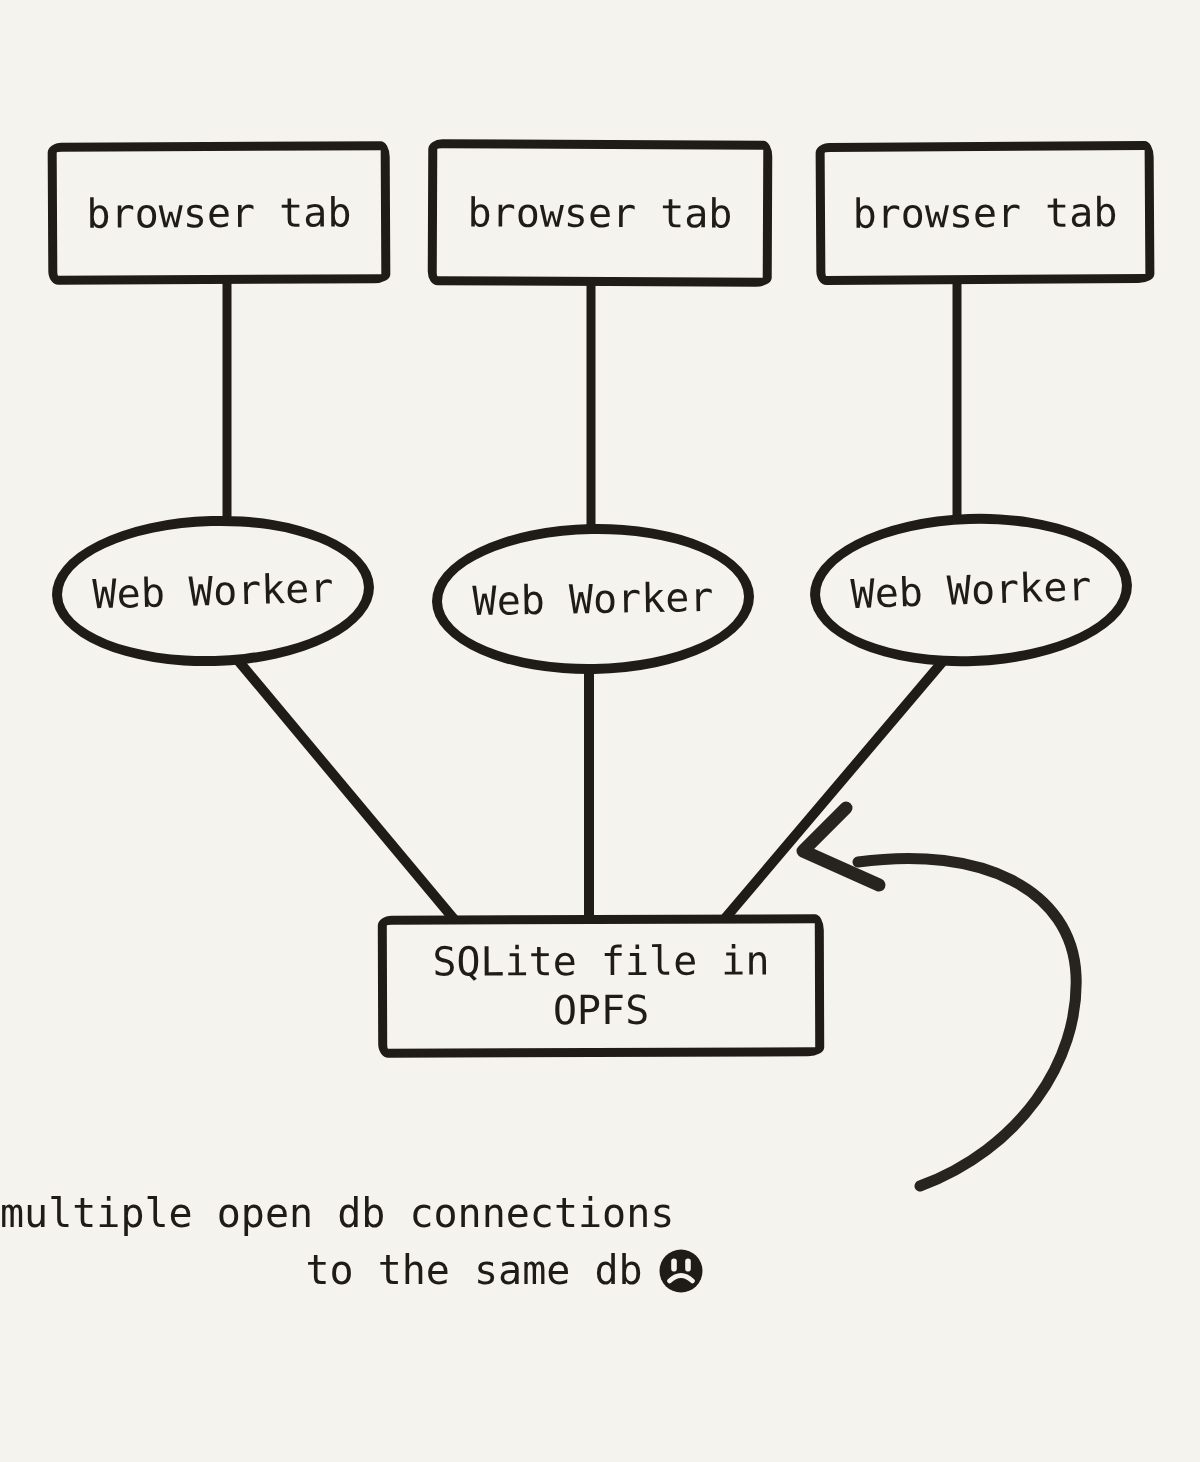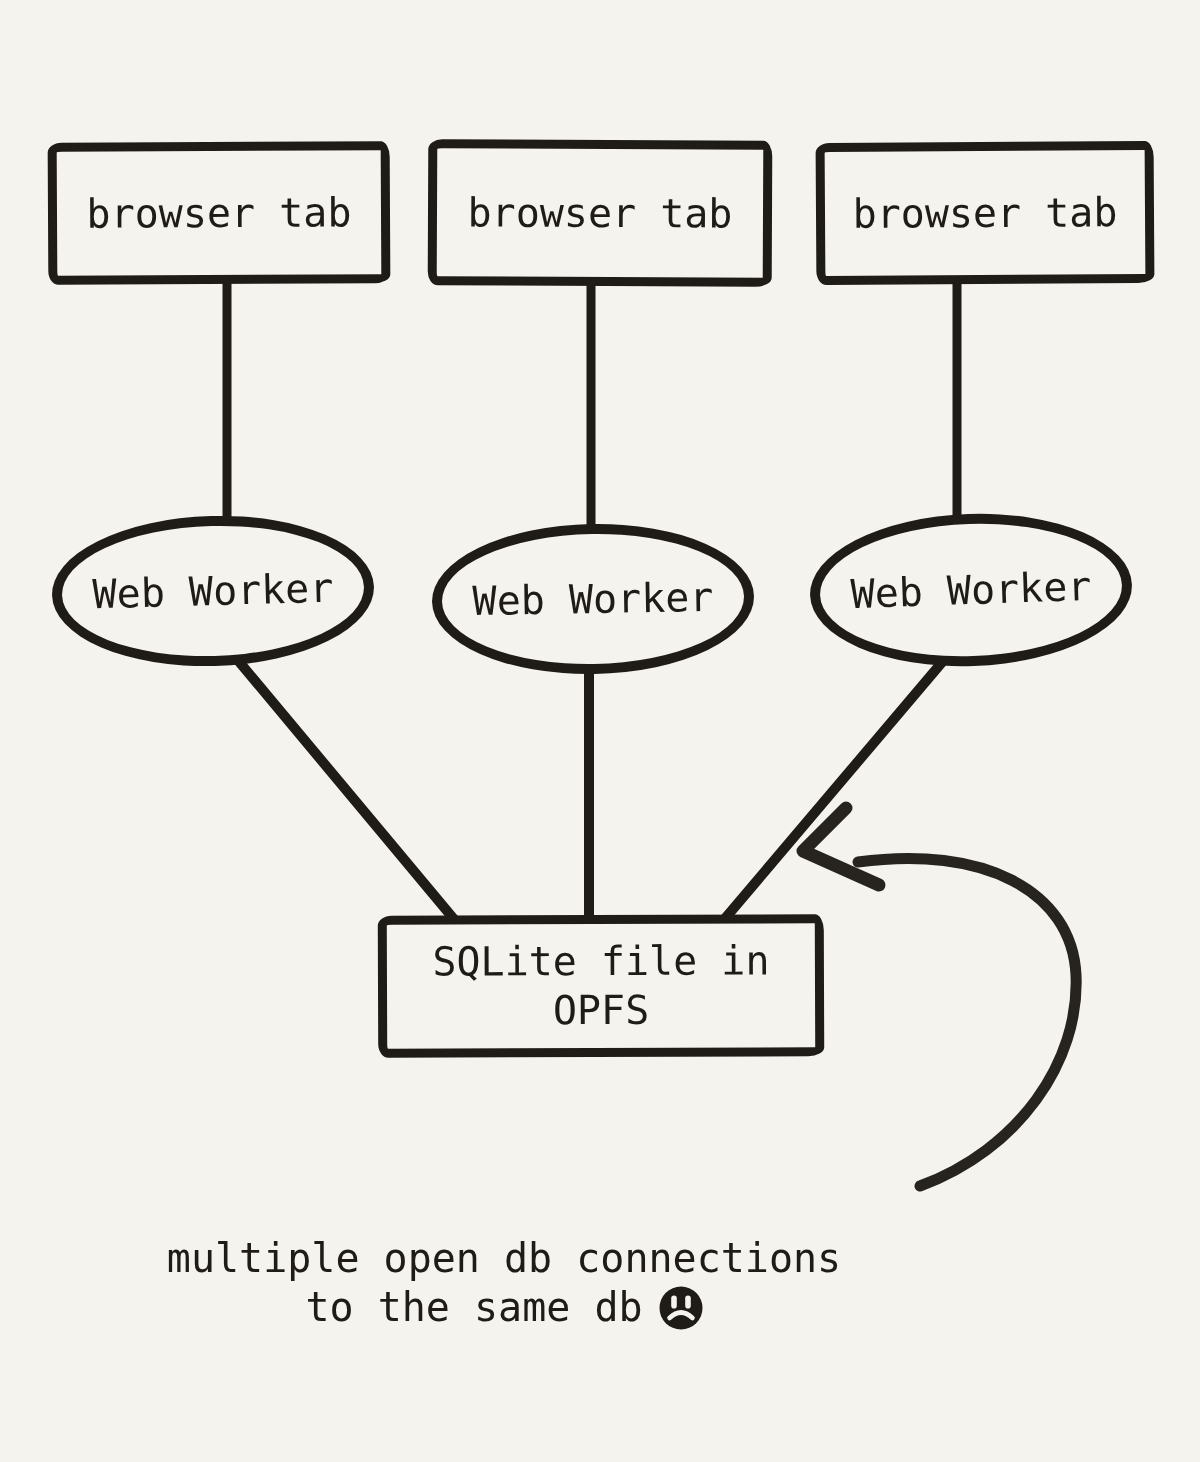--- a/index.html
+++ b/index.html
@@ -54,32 +54,32 @@
   .worker3 { left: 810px; top: 514px; width: 322px; height: 152px; transform: rotate(-2.0deg); }
   .dbnode {
     left: 378px; top: 915px; width: 446px; height: 142px;
     transform: rotate(-0.2deg);
     white-space: normal;
     padding: 0 8px;
   }
   .caption {
     position: absolute;
     left: 0;
-    top: 1235px;
+    top: 1190px;
     width: 1008px;
-    text-align: center;
+    text-align: left;
     font-size: 40px;
     line-height: 47px;
   }
   .caption-line2 {
     display: flex;
     align-items: center;
     justify-content: center;
     gap: 16px;
-    margin-top: 2px;
+    margin-top: 10px;
   }
   .sad-face {
     width: 44px;
     height: 44px;
     flex: 0 0 auto;
     display: block;
   }
 </style>
 </head>
 <body>

